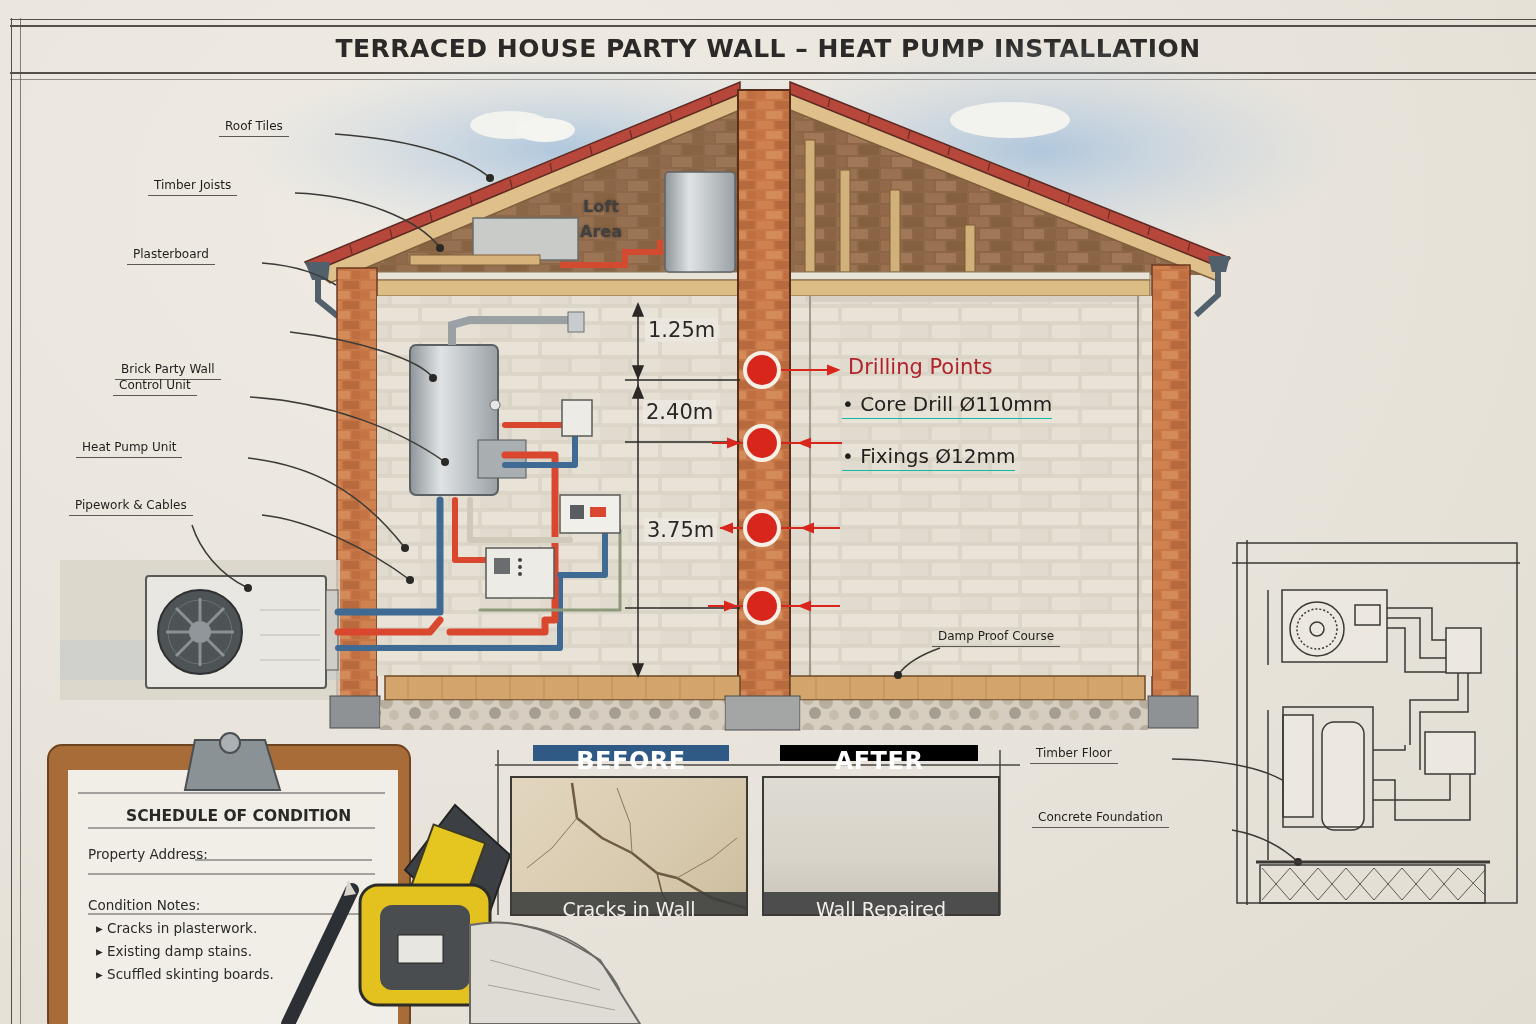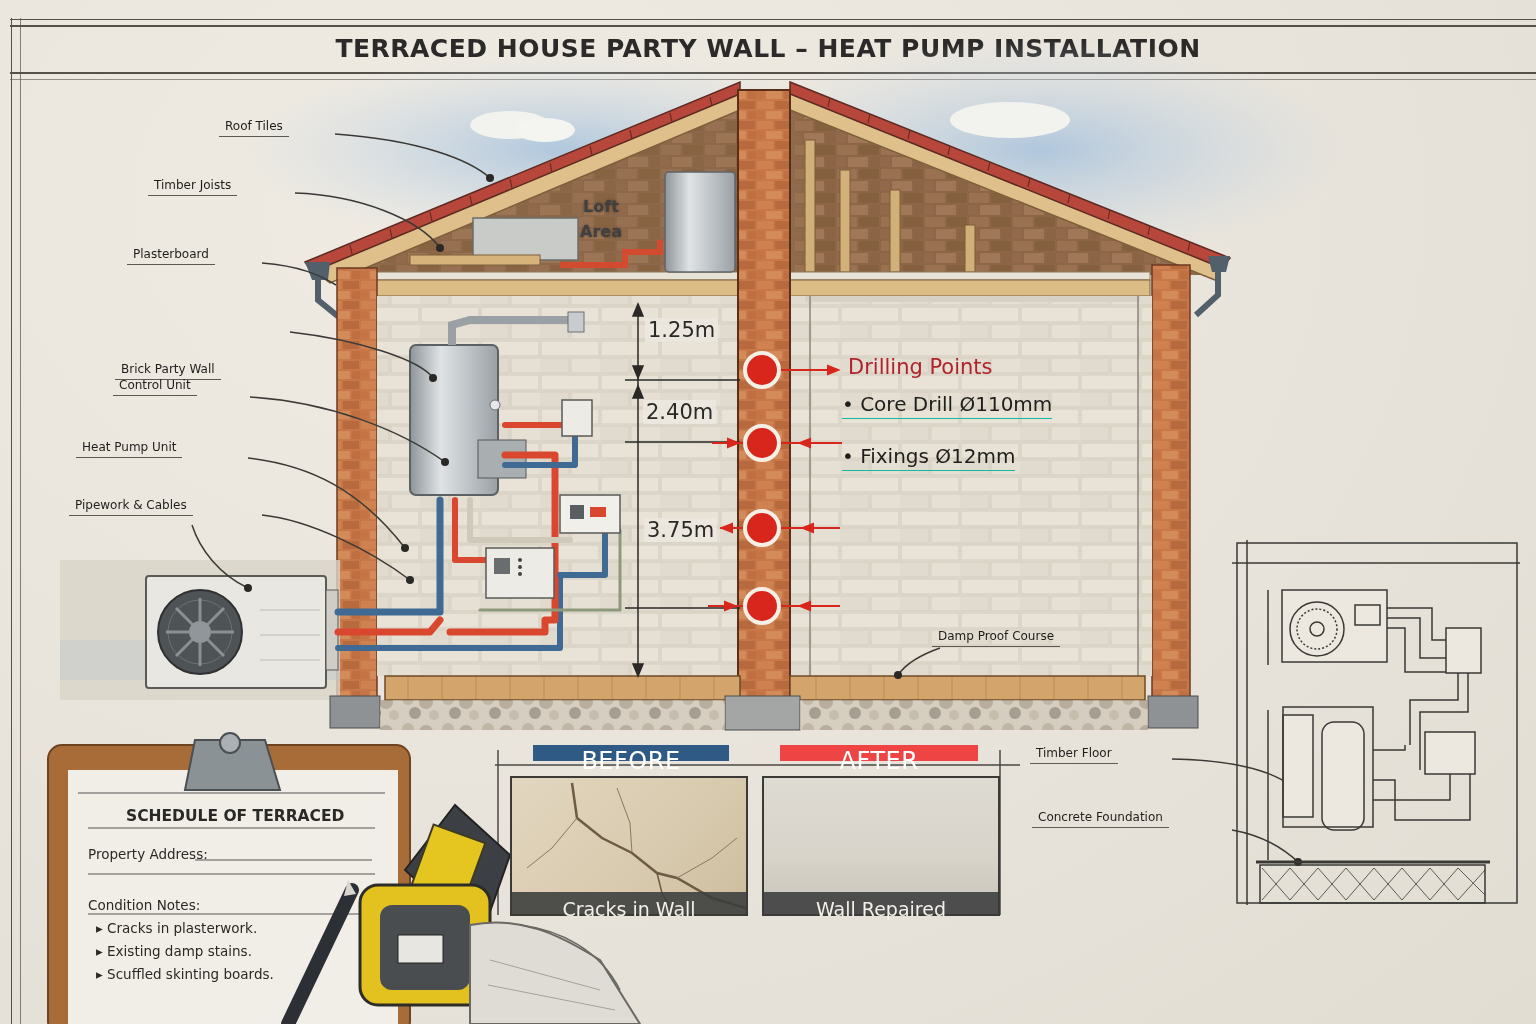--- a/index.html
+++ b/index.html
@@ -6,21 +6,21 @@
   body{width:1536px;height:1024px;overflow:hidden;background:#ebe6dd;position:relative;font-family:"DejaVu Sans",sans-serif;}
   .paper{position:absolute;inset:0;background:
       radial-gradient(ellipse at 30% 20%, #efebe3 0%, #e8e3da 60%, #e2ddd3 100%);}
   .frame-line{position:absolute;background:#55504a;}
   .title{position:absolute;left:0;width:1536px;top:34px;text-align:center;font-family:"DejaVu Sans",sans-serif;font-weight:bold;font-size:25px;letter-spacing:0.5px;color:#2b2a28;}
   .label{position:absolute;font-family:"DejaVu Sans",sans-serif;font-size:12px;color:#1f1e1c;white-space:nowrap;padding:0 6px 3px 6px;border-bottom:1.5px solid #5d5a55;}
   .dim{position:absolute;font-family:"DejaVu Sans",sans-serif;font-size:21px;color:#2a2926;background:rgba(236,232,224,0.85);padding:0 3px;}
   svg{position:absolute;left:0;top:0;}
   .drill-head{position:absolute;font-family:"DejaVu Sans",sans-serif;font-size:21px;color:#b0232b;}
   .drill-item{position:absolute;font-family:"DejaVu Sans",sans-serif;font-size:20px;color:#1f1e1c;border-bottom:1px solid #14b8a6;padding-bottom:2px;}
-  .ba-tag{position:absolute;height:16px;color:#fff;font-weight:normal;font-size:24px;text-align:center;line-height:32px;font-family:"DejaVu Sans",sans-serif;letter-spacing:0.5px;}
+  .ba-tag{position:absolute;height:16px;color:#fff;font-weight:bold;font-size:24px;text-align:center;line-height:32px;font-family:"DejaVu Sans",sans-serif;letter-spacing:0.5px;}
   .ba-panel{position:absolute;border:2px solid #3c3a37;}
   .ba-caption{position:absolute;left:0;right:0;bottom:0;height:22px;background:rgba(58,60,60,0.88);color:#f3f0ea;font-size:19px;line-height:34px;text-align:center;}
   .sheet-title{position:absolute;font-weight:bold;font-size:15.5px;color:#2a2926;}
   .sheet-text{position:absolute;font-size:13.5px;color:#2a2926;}
   .loft-label{position:absolute;color:#404040;font-weight:bold;font-size:16px;line-height:25px;text-align:center;text-shadow:0 0 3px rgba(0,0,0,0.4);}
 </style>
 </head>
 <body>
 
 <div class="paper"></div>
@@ -367,23 +367,23 @@
   <svg width="234" height="136">
     <path d="M60 5 L65 40 L90 60 L120 75 L145 95 L165 100 L200 120 L234 130" stroke="#6d5b44" stroke-width="2.5" fill="none"></path>
     <path d="M145 95 L150 115 L162 136" stroke="#6d5b44" stroke-width="1.5" fill="none"></path>
     <path d="M65 40 L40 70 L15 90" stroke="#8a7760" stroke-width="1" fill="none"></path>
     <path d="M120 75 L118 45 L105 10" stroke="#8a7760" stroke-width="1" fill="none"></path>
     <path d="M165 100 L200 80 L225 60" stroke="#8a7760" stroke-width="1" fill="none"></path>
   </svg>
   <div class="ba-caption">Cracks in Wall</div>
 </div>
 
-<div class="ba-tag" style="left:780px;top:745px;width:198px;background:#ef4444;">AFTER</div>
+<div class="ba-tag" style="left:780px;top:745px;width:198px;background:#000000;">AFTER</div>
 <div class="ba-panel" style="left:762px;top:776px;width:234px;height:136px;background:linear-gradient(180deg,#dedbd3,#d8d3c9 60%,#c8c3b9);">
   <div class="ba-caption">Wall Repaired</div>
 </div>
 
-<div class="sheet-title" style="left:126px;top:807px;">SCHEDULE OF TERRACED</div>
+<div class="sheet-title" style="left:126px;top:807px;">SCHEDULE OF CONDITION</div>
 <div class="sheet-text" style="left:88px;top:846px;">Property Address:</div>
 <div class="sheet-text" style="left:88px;top:897px;">Condition Notes:</div>
 <div class="sheet-text" style="left:96px;top:920px;">▸ <span>Cracks in plasterwork.</span></div>
 <div class="sheet-text" style="left:96px;top:943px;">▸ <span>Existing damp stains.</span></div>
 <div class="sheet-text" style="left:96px;top:966px;">▸ <span>Scuffled skinting boards.</span></div>
 
 </body></html>

